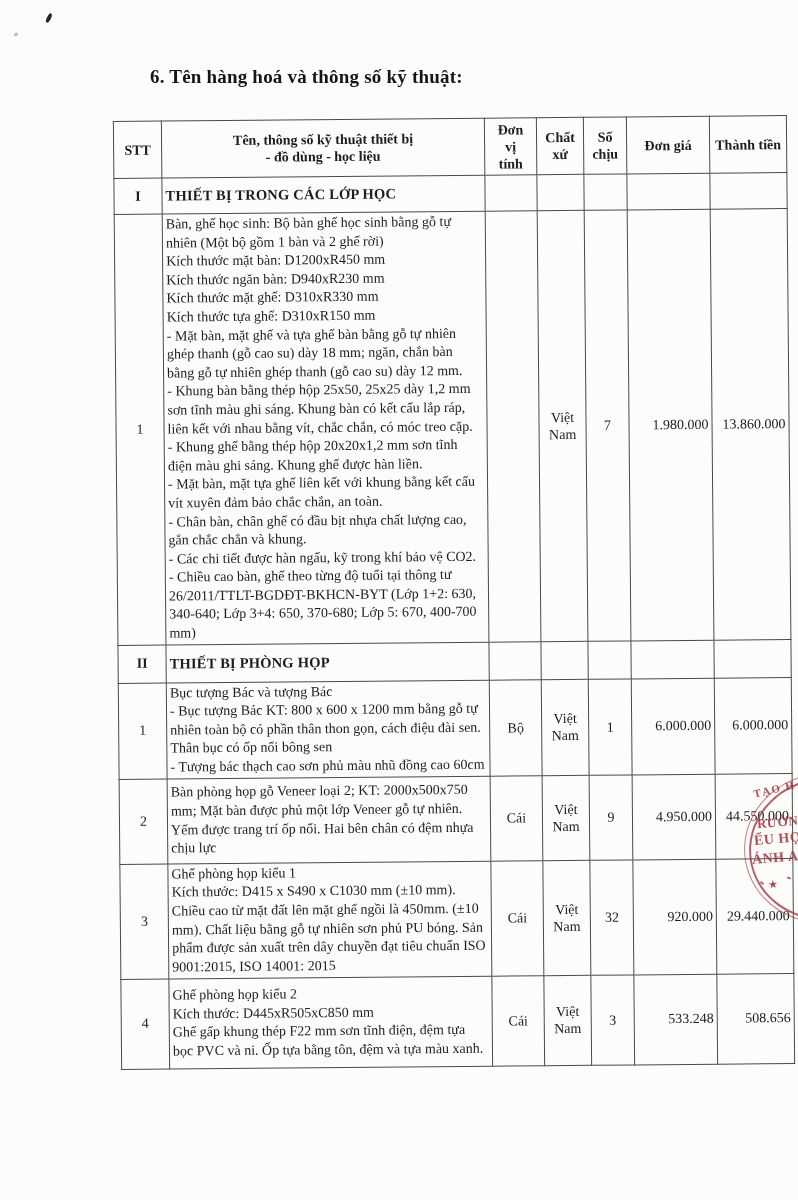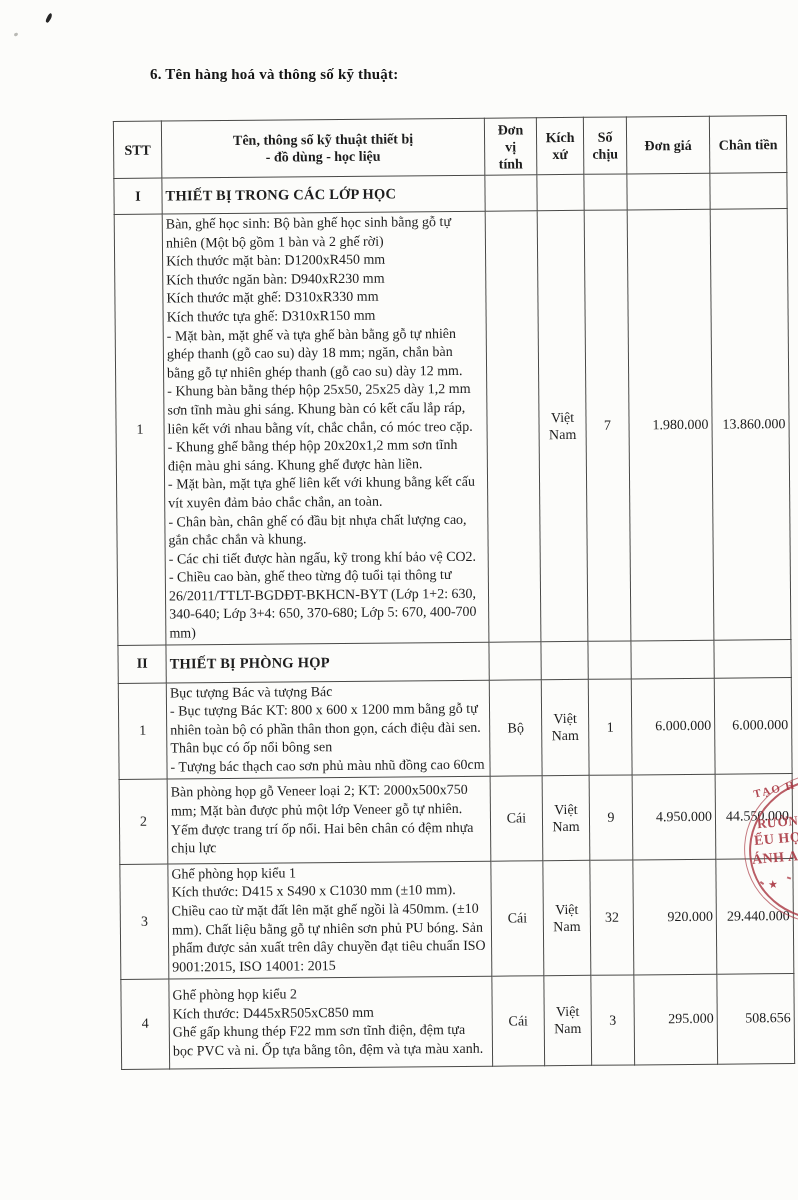--- a/index.html
+++ b/index.html
@@ -15,21 +15,21 @@
     position:absolute;left:47px;top:13px;width:4px;height:10px;
     background:#262626;border-radius:40% 60% 50% 50%;
     transform:rotate(28deg);
   }
   .ink-mark-2{
     position:absolute;left:14px;top:33px;width:4px;height:3px;
     background:#b9b9b4;border-radius:50%;transform:rotate(-20deg);
   }
   .doc-title{
     position:absolute;left:150px;top:66px;
-    font-size:15px;font-weight:bold;letter-spacing:.2px;
+    font-size:19px;font-weight:bold;letter-spacing:.2px;
     color:#151515;
   }
   .doc-table{
     position:absolute;left:117px;top:118px;width:673px;
     border-collapse:collapse;table-layout:fixed;
     transform:rotate(-0.5deg);transform-origin:50% 50%;
     font-size:14px;color:#1d1d1d;
   }
   .doc-table td{
     border:1px solid #4a4a48;
@@ -88,26 +88,26 @@
       <col style="width:77px">
     </colgroup>
     <tbody>
       <tr class="hdr" style="height:57px">
         <td>STT</td>
         <td>Tên, thông số kỹ thuật thiết bị
 - đồ dùng - học liệu</td>
         <td>Đơn
 vị
 tính</td>
-        <td>Kích
+        <td>Chất
 xứ</td>
         <td>Số
 chịu</td>
         <td>Đơn giá</td>
-        <td>Chân tiền</td>
+        <td>Thành tiền</td>
       </tr>
 
       <tr class="r-section" style="height:36px">
         <td class="c-stt">I</td>
         <td class="c-desc">THIẾT BỊ TRONG CÁC LỚP HỌC</td>
         <td class="c-unit"></td>
         <td class="c-origin"></td>
         <td class="c-qty"></td>
         <td class="c-price"></td>
         <td class="c-total"></td>
@@ -199,21 +199,21 @@
 
       <tr style="height:90px">
         <td class="c-stt">4</td>
         <td class="c-desc">Ghế phòng họp kiểu 2
 Kích thước: D445xR505xC850 mm
 Ghế gấp khung thép F22 mm sơn tĩnh điện, đệm tựa
 bọc PVC và ni. Ốp tựa bằng tôn, đệm và tựa màu xanh.</td>
         <td class="c-unit">Cái</td>
         <td class="c-origin">Việt Nam</td>
         <td class="c-qty">3</td>
-        <td class="c-price">295.000</td>
+        <td class="c-price">533.248</td>
         <td class="c-total">508.656</td>
       </tr>
     </tbody>
   </table>
 
   <div class="stamp">
     <div class="s-outer2"></div>
     <div class="s-outer"></div>
     <div class="s-arc-text">TẠO H</div>
     <div class="s-line s-l1">RƯỜNG</div>

